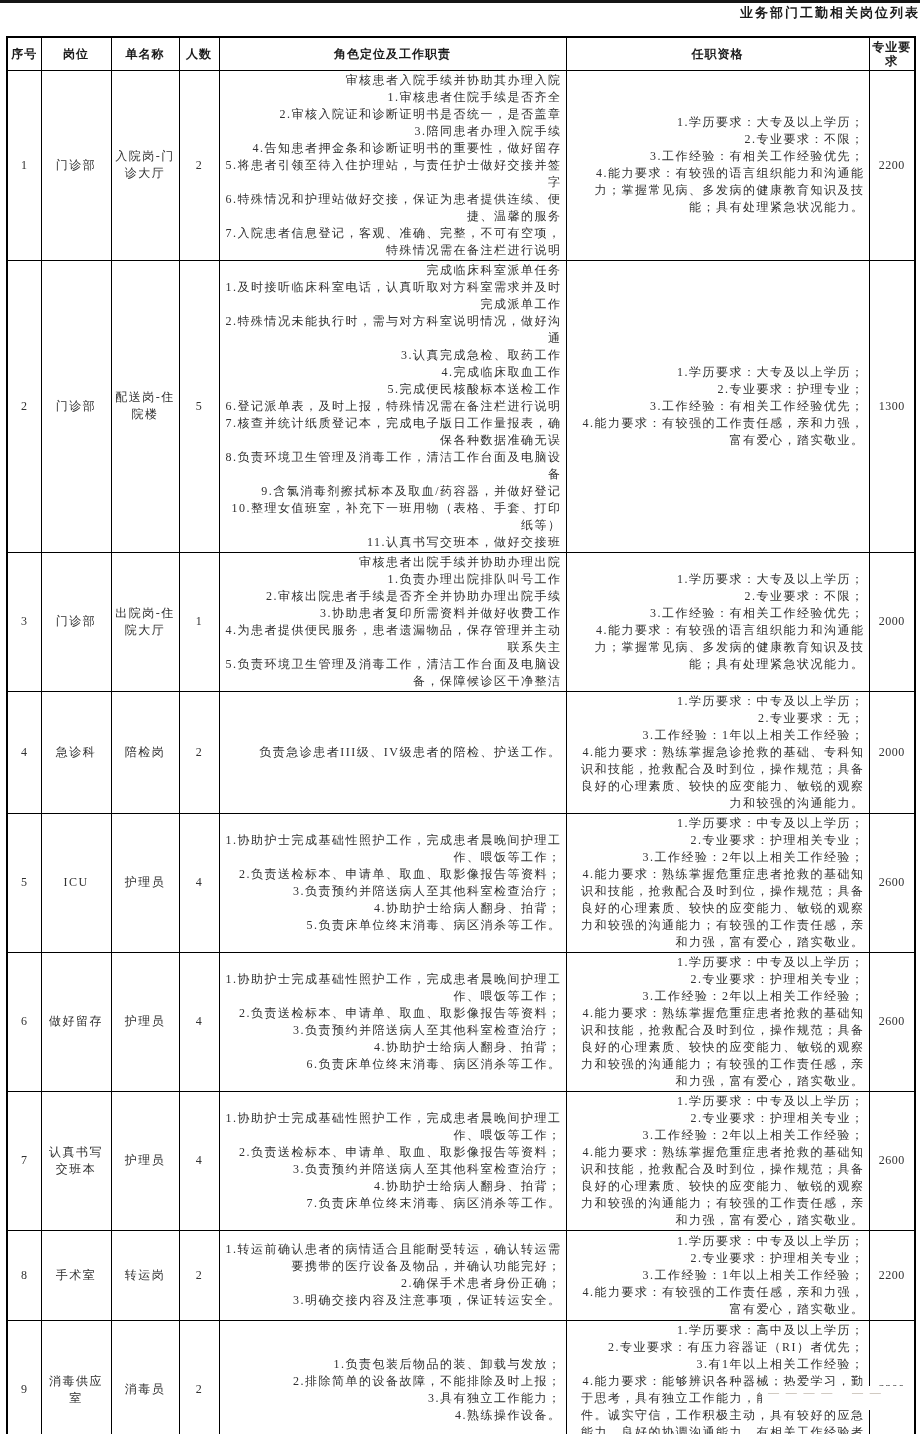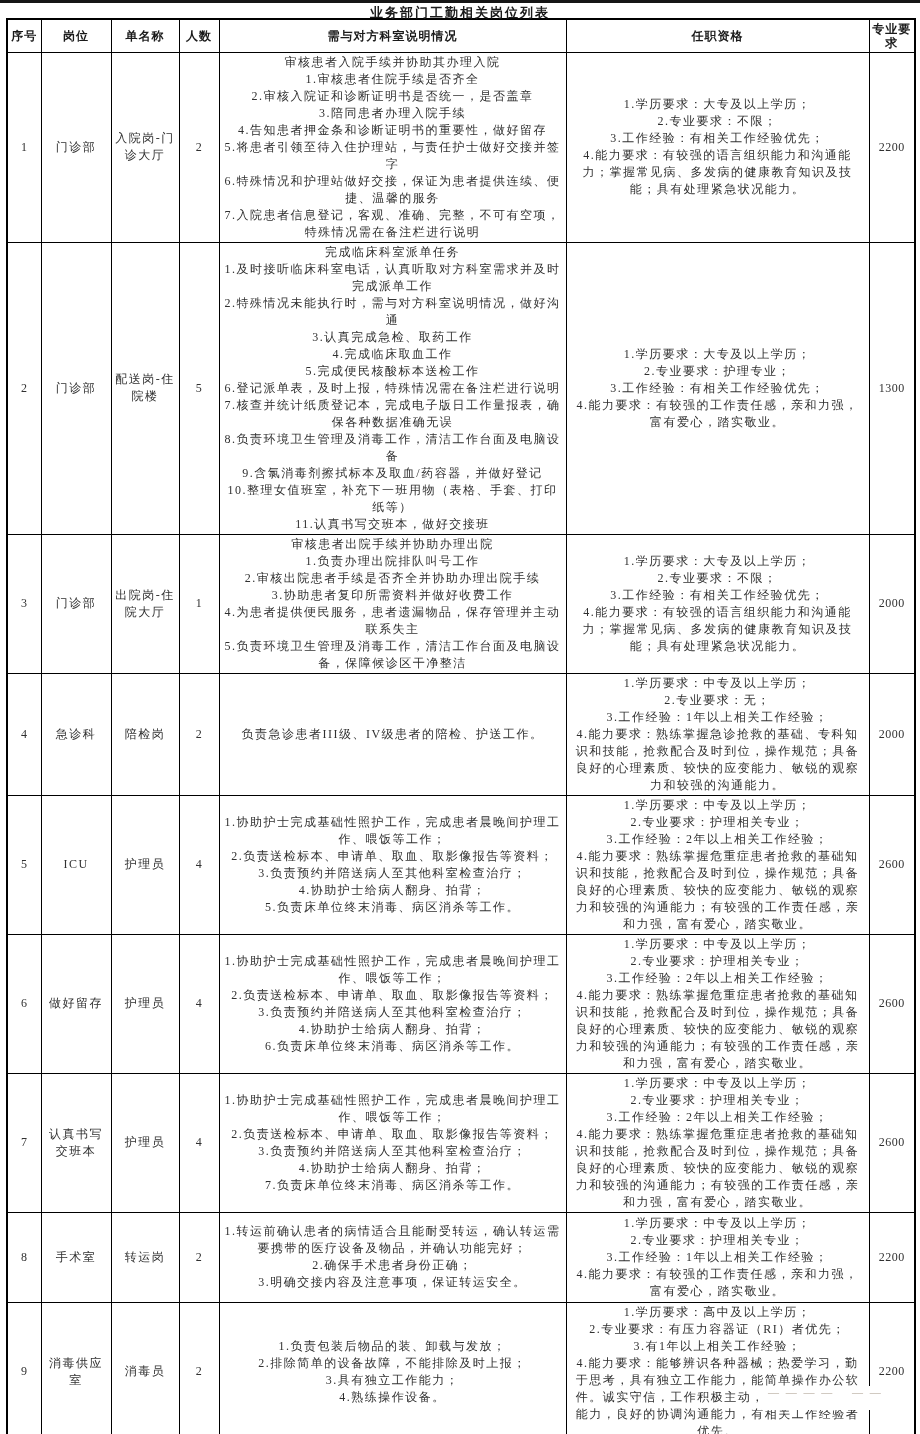--- a/index.html
+++ b/index.html
@@ -8,22 +8,22 @@
     background: #ffffff;
     overflow: hidden;
     font-family: "Liberation Serif", "DejaVu Serif", serif;
     color: #303030;
     position: relative;
   }
   .top-rule {
     width: 920px; height: 3px; background: #151515;
   }
   .doc-title {
-    height: 15px; line-height: 19px;
-    text-align: center;
+    height: 33px; line-height: 19px;
+    text-align: right;
     font-size: 13px; font-weight: bold;
     letter-spacing: 2px;
     color: #1a1a1a;
   }
   table.positions {
     table-layout: fixed;
     border-collapse: collapse;
     width: 908px;
     margin-left: 6px;
     border: 2px solid #000;
@@ -49,21 +49,21 @@
   }
   td.c-no, td.c-count, td.c-salary {
     text-align: center;
     letter-spacing: 0.5px;
   }
   td.c-dept, td.c-unit {
     text-align: center;
     padding: 1px 3px;
   }
   td.c-duties, td.c-quals {
-    text-align: center;
+    text-align: right;
     white-space: pre-line;
     vertical-align: middle;
   }
   
   tbody tr:nth-child(1)  { height: 177px; }
   tbody tr:nth-child(2)  { height: 285px; }
   tbody tr:nth-child(3)  { height: 131px; }
   tbody tr:nth-child(4)  { height: 115px; }
   tbody tr:nth-child(5)  { height: 130px; }
   tbody tr:nth-child(6)  { height: 130px; }
@@ -101,21 +101,21 @@
     <col style="width:347px">
     <col style="width:303px">
     <col style="width:46px">
   </colgroup>
   <thead>
     <tr>
       <th>序号</th>
       <th>岗位</th>
       <th>单名称</th>
       <th>人数</th>
-      <th>需与对方科室说明情况</th>
+      <th>角色定位及工作职责</th>
       <th>任职资格</th>
       <th>专业要求</th>
     </tr>
   </thead>
   <tbody id="rows-body">
       <tr>
         <td class="c-no">1</td>
         <td class="c-dept">门诊部</td>
         <td class="c-unit">入院岗-门诊大厅</td>
         <td class="c-count">2</td>

